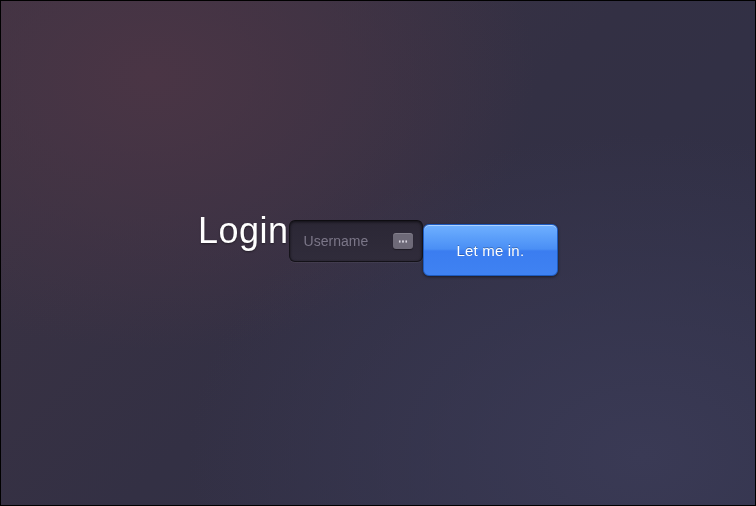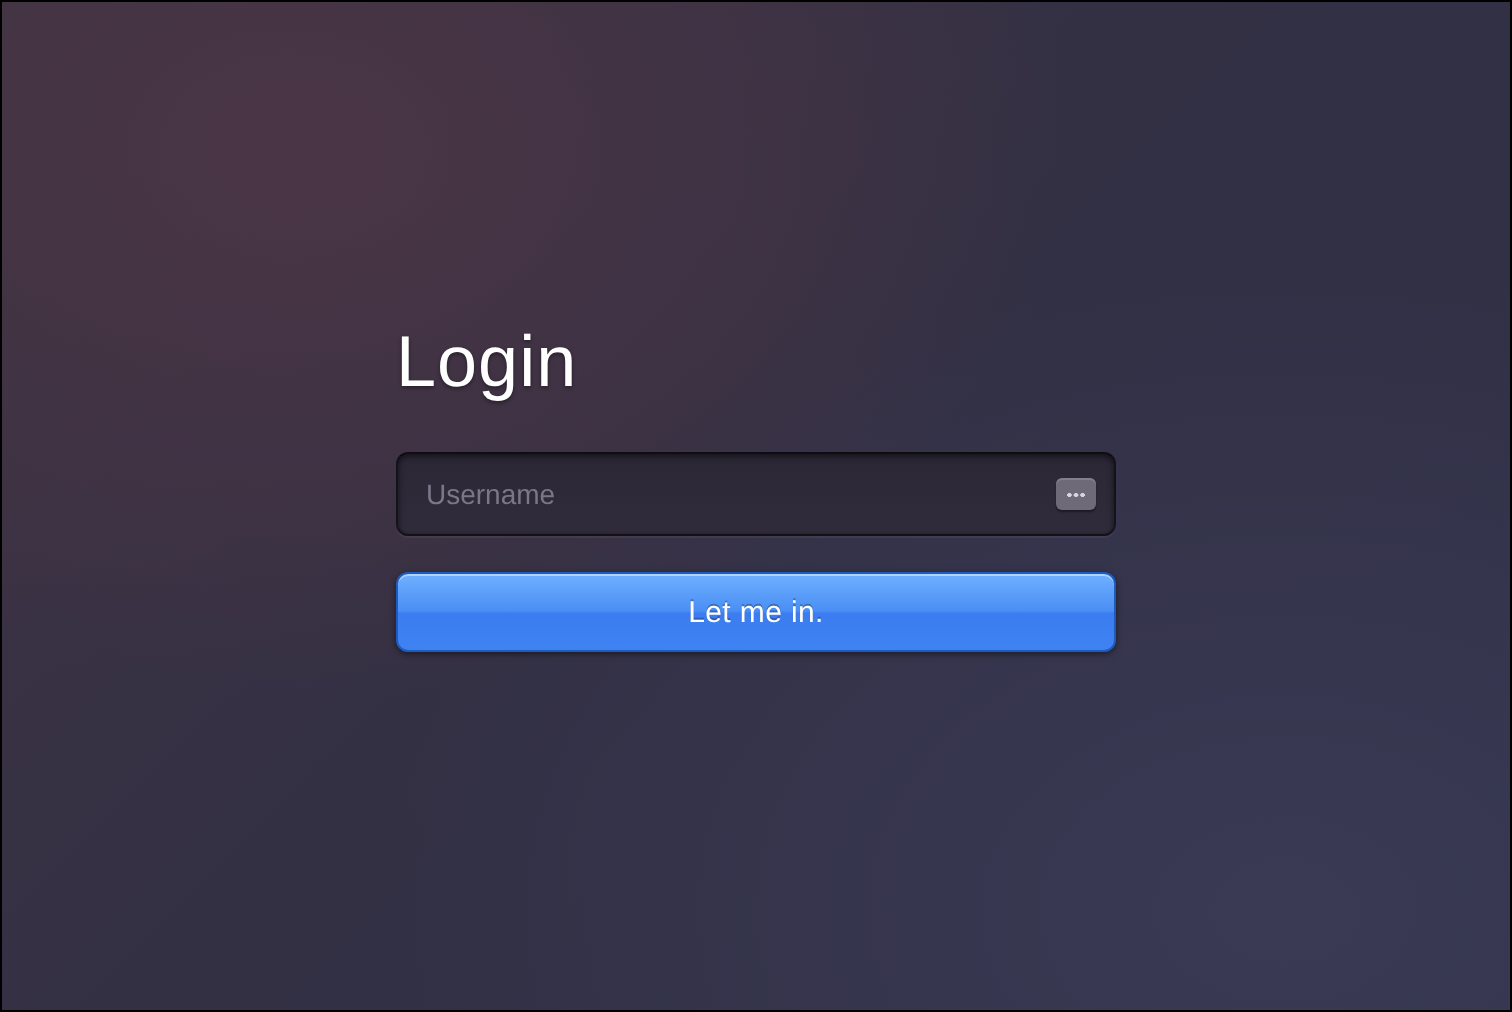--- a/index.html
+++ b/index.html
@@ -18,22 +18,22 @@
                   linear-gradient(135deg, #3d3342 0%, #333044 50%, #2f3048 100%);
       font-family: -apple-system, BlinkMacSystemFont, "Segoe UI", Helvetica, Arial, sans-serif;
       display: flex;
       align-items: center;
       justify-content: center;
       border: 1px solid #000;
     }
     .login-card {
       width: 360px;
       display: flex;
-      flex-direction: column;
-      align-items: flex-start;
+      flex-direction: row;
+      align-items: flex-end;
       margin-top: -20px;
     }
     .login-title {
       color: #ffffff;
       font-size: 36px;
       font-weight: 500;
       letter-spacing: 0.5px;
       margin-bottom: 24px;
       text-shadow: 0 1px 2px rgba(0,0,0,0.4);
     }
@@ -78,21 +78,21 @@
       content: "";
       width: 10px;
       height: 3px;
       background-image: radial-gradient(circle, #d8d5df 1px, transparent 1.2px);
       background-size: 3.3px 3px;
       background-repeat: repeat-x;
       background-position: center;
     }
     .submit-button {
       width: 100%;
-      height: 40px;
+      height: 52px;
       margin-top: 4px;
       border: 1px solid #1e5bbf;
       border-radius: 6px;
       background: linear-gradient(to bottom, #6fb0ff 0%, #4a8ff5 48%, #3b7df0 52%, #3f82f2 100%);
       color: #ffffff;
       font-size: 15px;
       font-weight: 400;
       letter-spacing: 0.2px;
       cursor: pointer;
       box-shadow: inset 0 1px 0 rgba(255,255,255,0.45),

